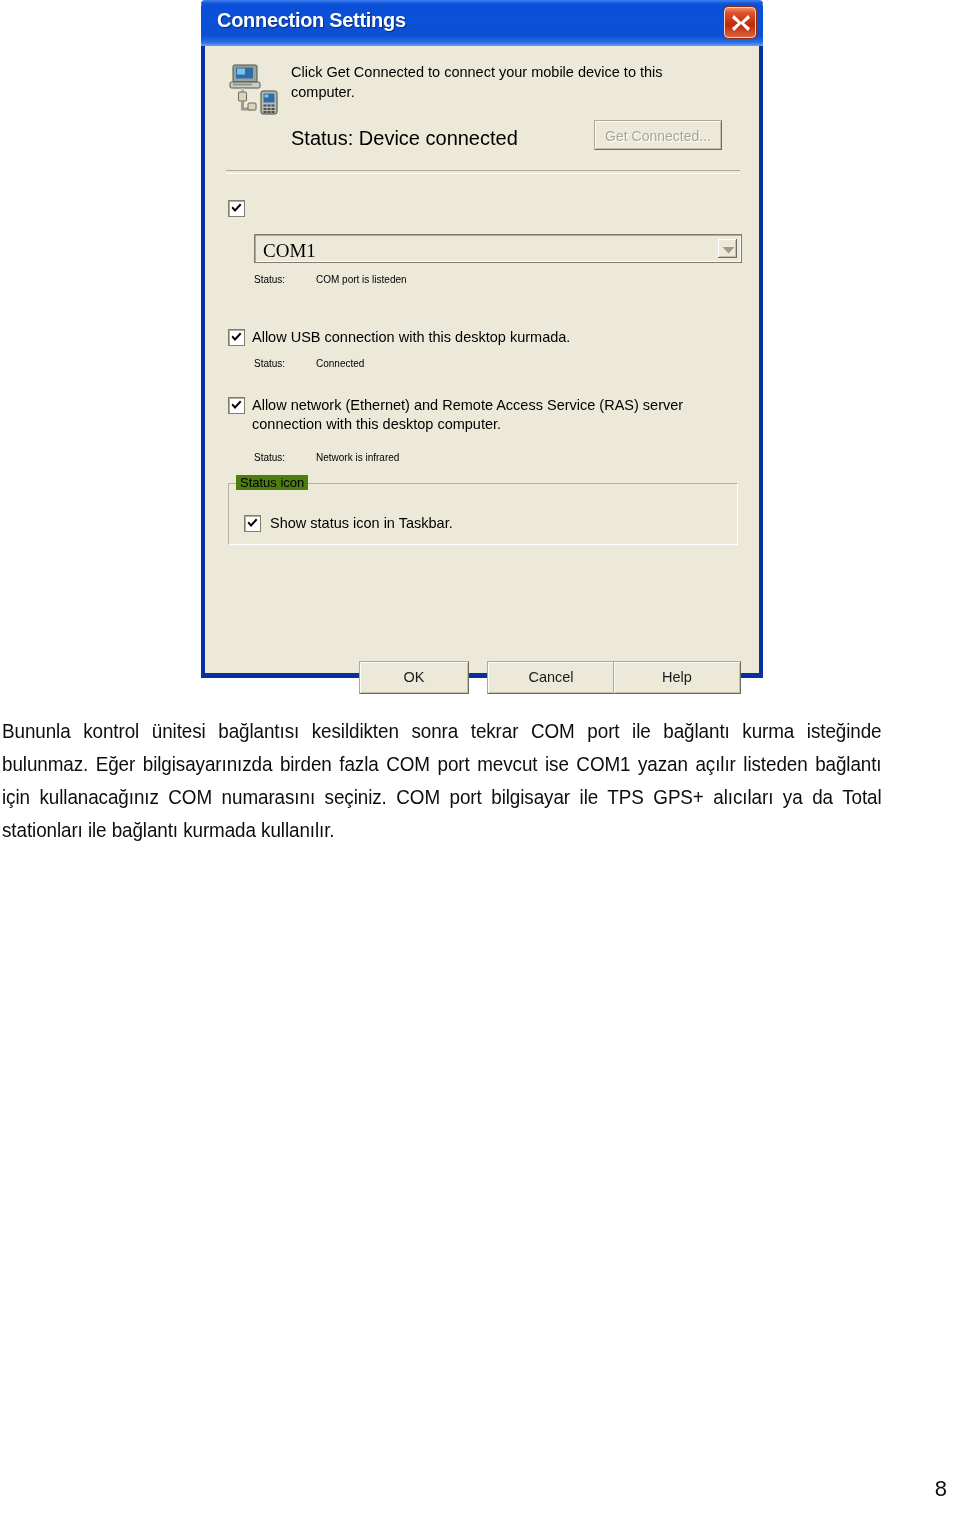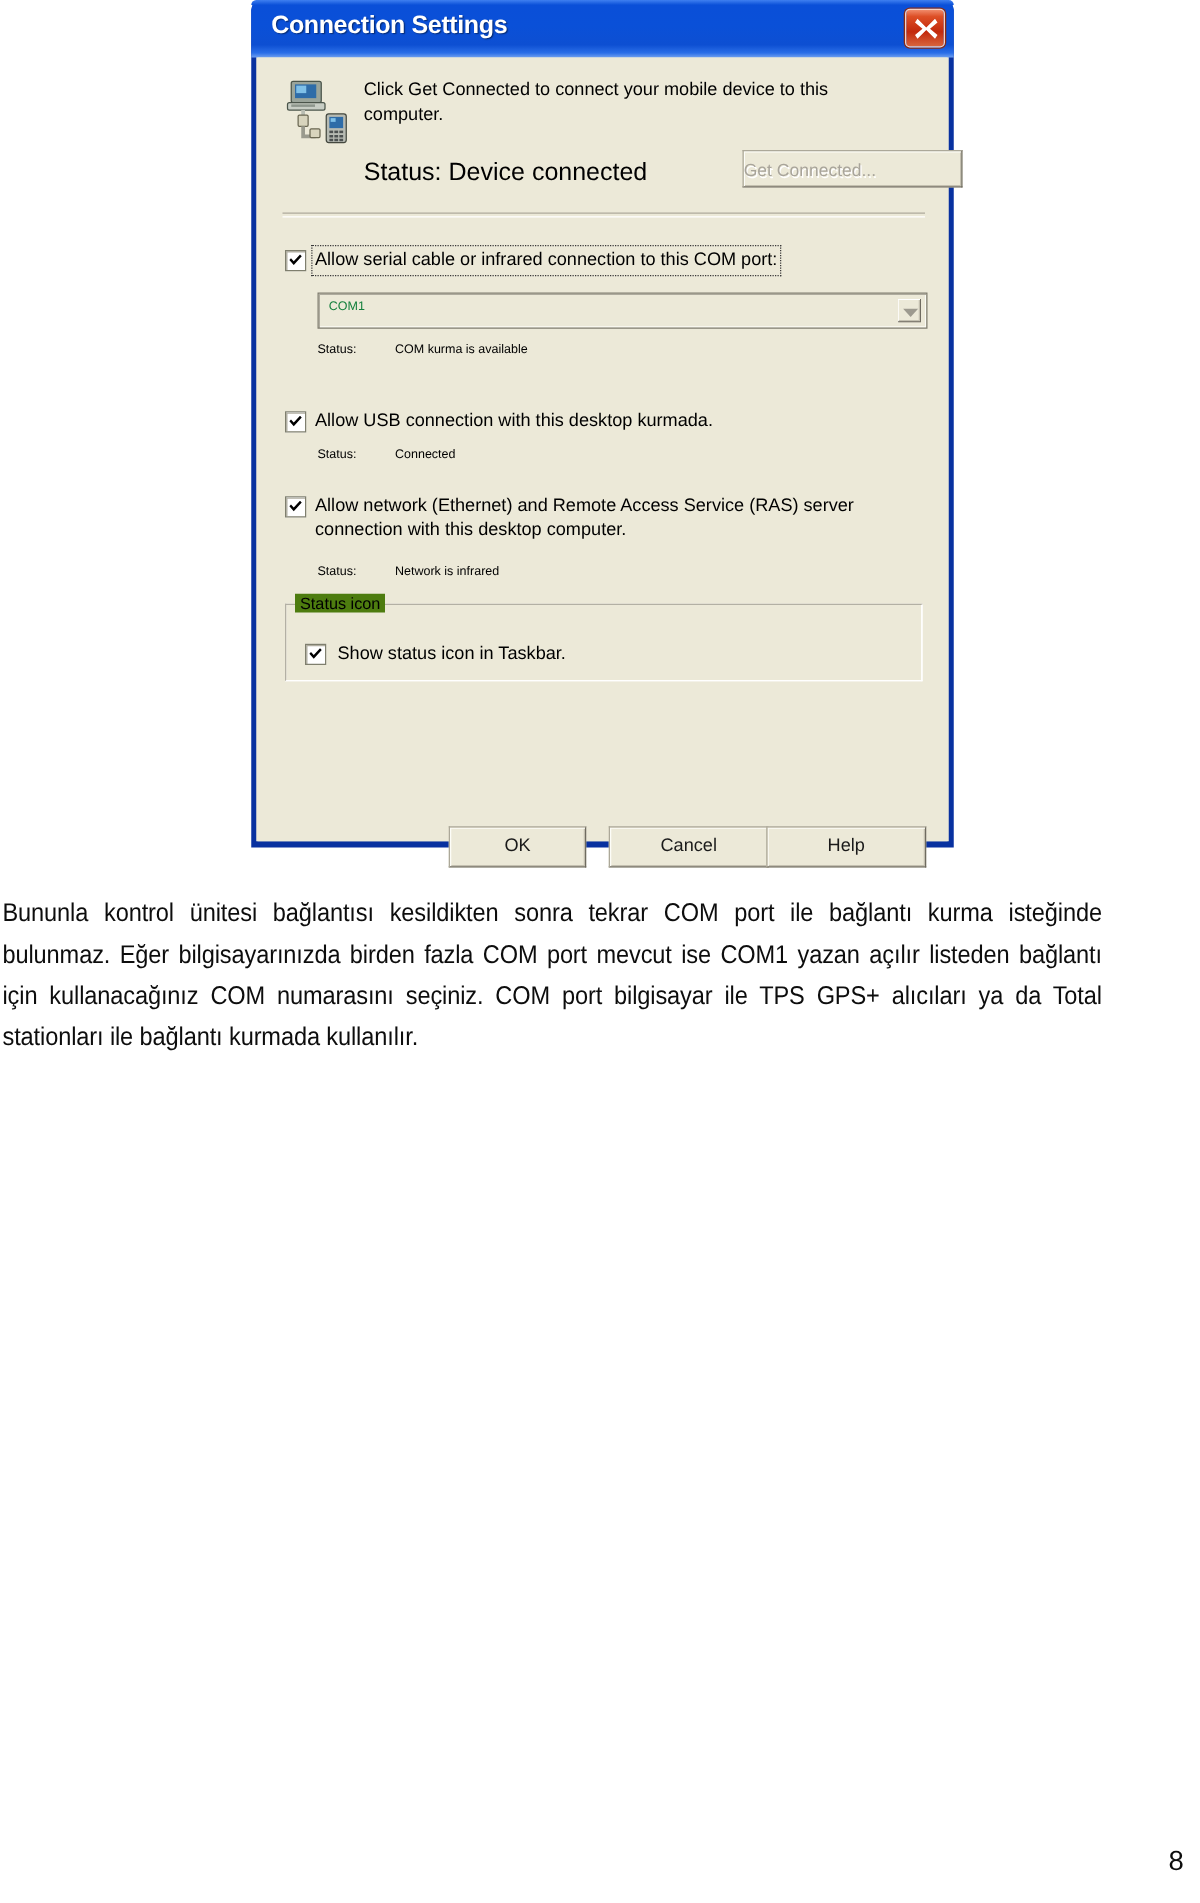--- a/index.html
+++ b/index.html
@@ -114,30 +114,31 @@
     position: absolute;
     left: 85px;
     top: 81px;
     font-size: 20px;
     color: #000;
   }
   .get-connected-btn {
     position: absolute;
     left: 388px;
     top: 74px;
-    width: 176px;
+    width: 128px;
     height: 30px;
     background: #ece9d8;
     border: 1px solid #aca899;
     border-right-color: #6f6b60;
     border-bottom-color: #6f6b60;
     box-shadow: inset 1px 1px 0 #fdfdf8, inset -1px -1px 0 #c4c0b0;
     color: #a8a49a;
     text-shadow: 1px 1px 0 #ffffff;
     font-size: 14px;
+    text-align: center;
     line-height: 30px;
     box-sizing: border-box;
     cursor: default;
   }
   .divider {
     position: absolute;
     left: 20px;
     right: 18px;
     top: 124px;
     height: 2px;
@@ -181,22 +182,23 @@
     height: 29px;
     background: #ece9d8;
     border: 1px solid #7f7c6f;
     box-shadow: inset 1px 1px 0 #aeab9e, inset -1px -1px 0 #fbfbf5;
     box-sizing: border-box;
   }
   .combo-text {
     position: absolute;
     left: 8px;
     top: 5px;
-    font-size: 10px;
-    color: #15803d;
+    font-size: 19px;
+    color: #000000;
+    font-family: Liberation Serif, serif;
   }
   .combo-arrow-btn {
     position: absolute;
     right: 3px;
     top: 3px;
     width: 21px;
     height: 21px;
     background: #ece9d8;
     border: 1px solid #ece9d8;
     box-shadow: inset -1px -1px 0 #6f6b60, inset 1px 1px 0 #ffffff, inset -2px -2px 0 #c4c0b0;
@@ -333,33 +335,32 @@
 
       <div class="divider"></div>
 
       <div class="cbx" style="left:22px; top:154px;">
         <span>
           <svg width="13" height="13" viewBox="0 0 13 13">
             <path d="M1.5 6 L2.8 4.6 L5 7 L10 1.6 L11.4 3 L5 10 Z" fill="#000000"></path>
           </svg>
         </span>
       </div>
-      <div class="cbx-label focusrect" style="left:46px; top:153px;">Allow serial cable or infrared connection to this COM port:</div>
 
       <div class="combo">
         <div class="combo-text">COM1</div>
         <div class="combo-arrow-btn">
           <svg width="13" height="8" viewBox="0 0 13 8">
             <path d="M0.5 1 L12.5 1 L6.5 7.5 Z" fill="#9d9a8f"></path>
           </svg>
         </div>
       </div>
 
       <div class="status-sub" style="left:48px; top:228px;">Status:</div>
-      <div class="status-sub" style="left:110px; top:228px;">COM kurma is available</div>
+      <div class="status-sub" style="left:110px; top:228px;">COM port is listeden</div>
 
       <div class="cbx" style="left:22px; top:283px;">
         <span>
           <svg width="13" height="13" viewBox="0 0 13 13">
             <path d="M1.5 6 L2.8 4.6 L5 7 L10 1.6 L11.4 3 L5 10 Z" fill="#000000"></path>
           </svg>
         </span>
       </div>
       <div class="cbx-label" style="left:46px; top:282px;">Allow USB connection with this desktop kurmada.</div>
 

